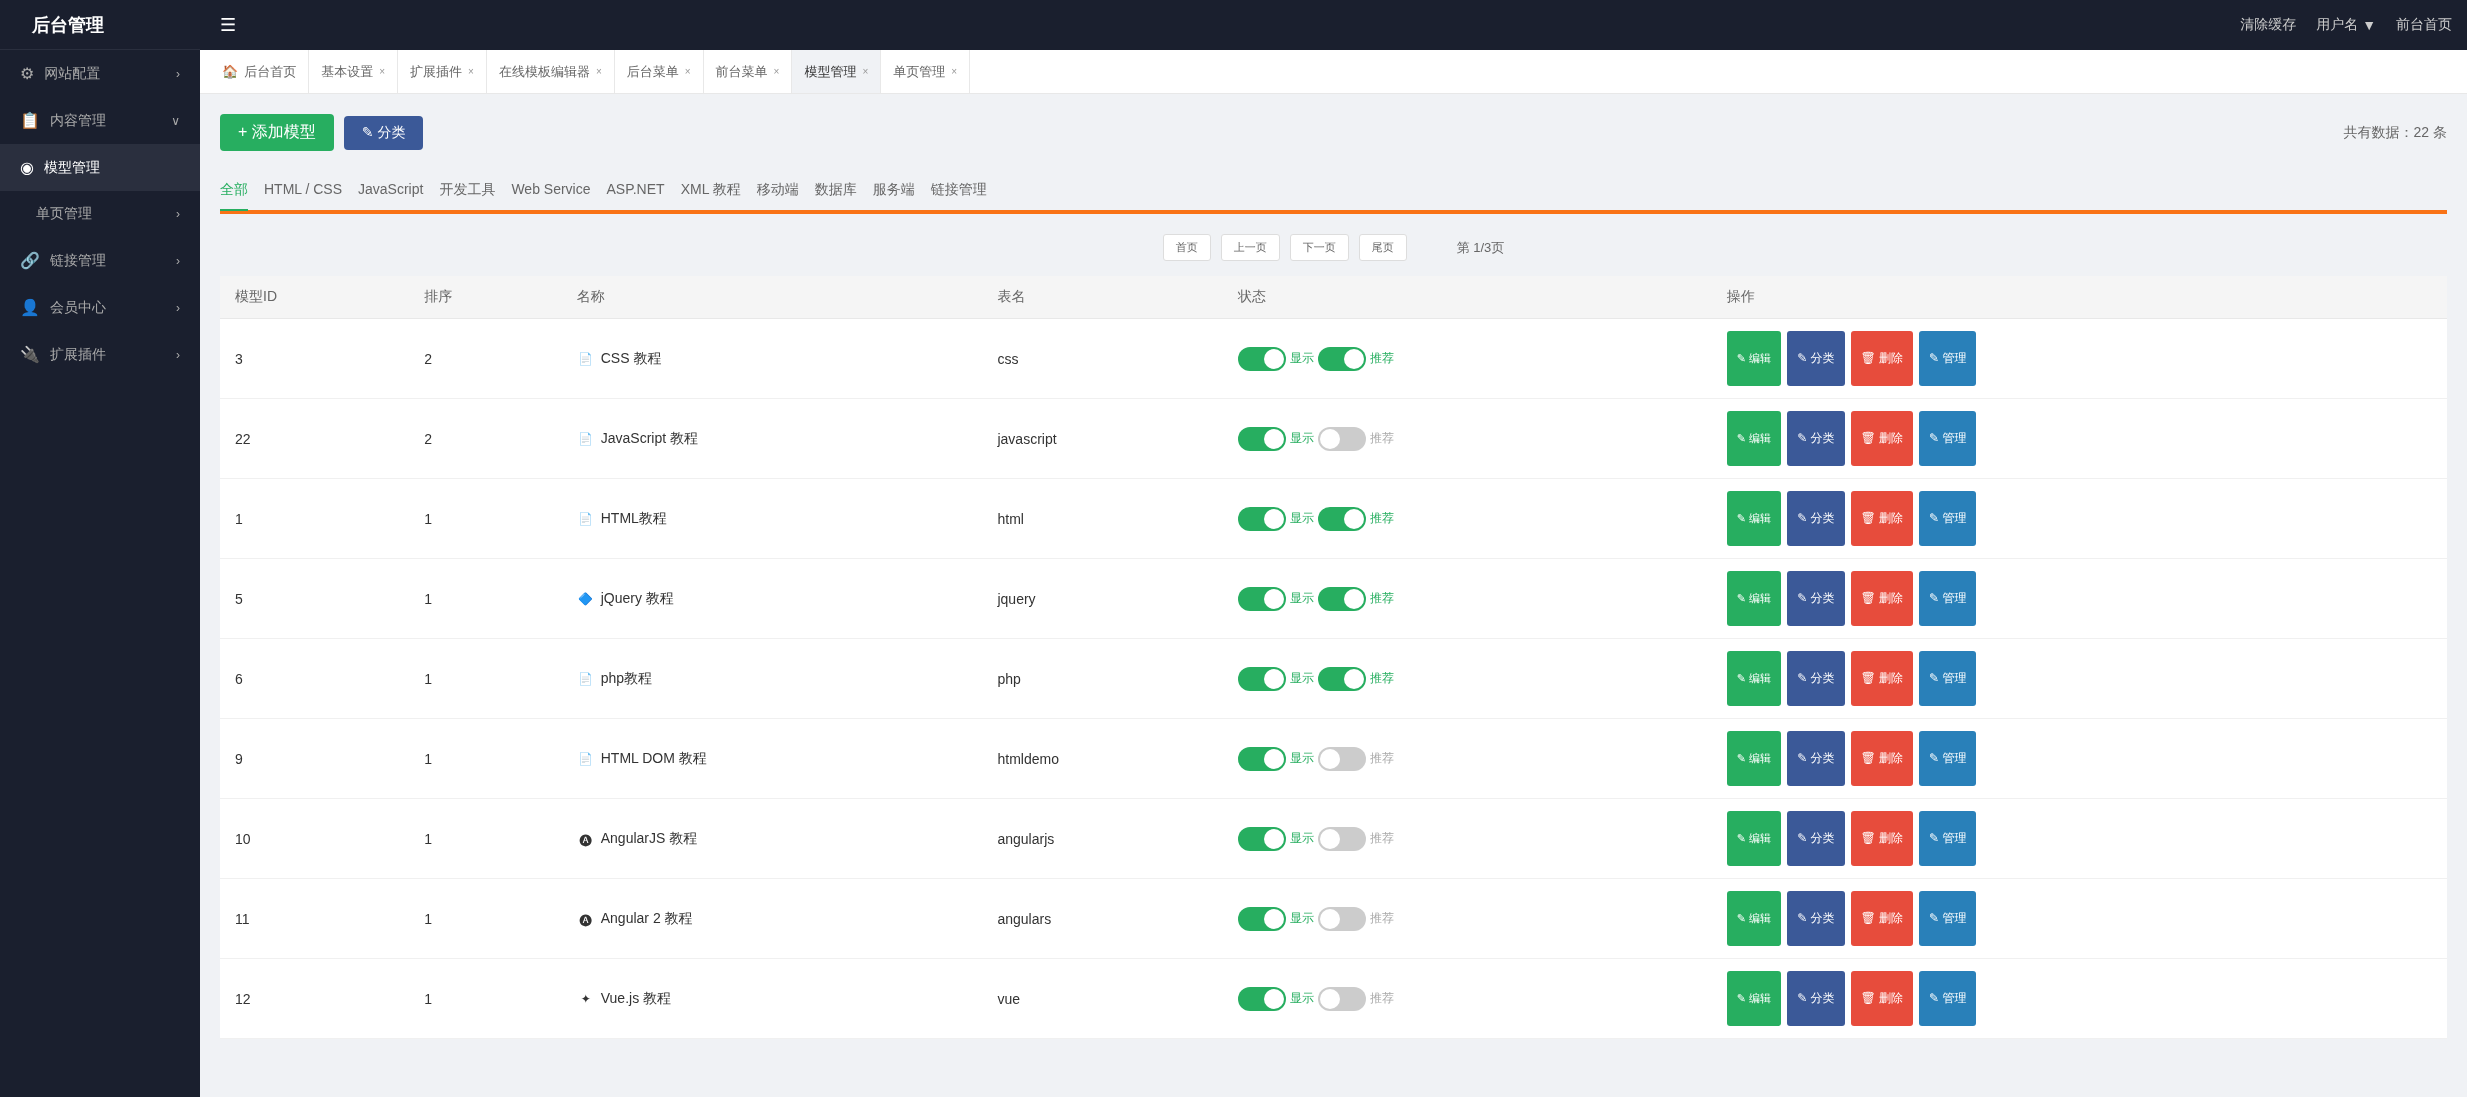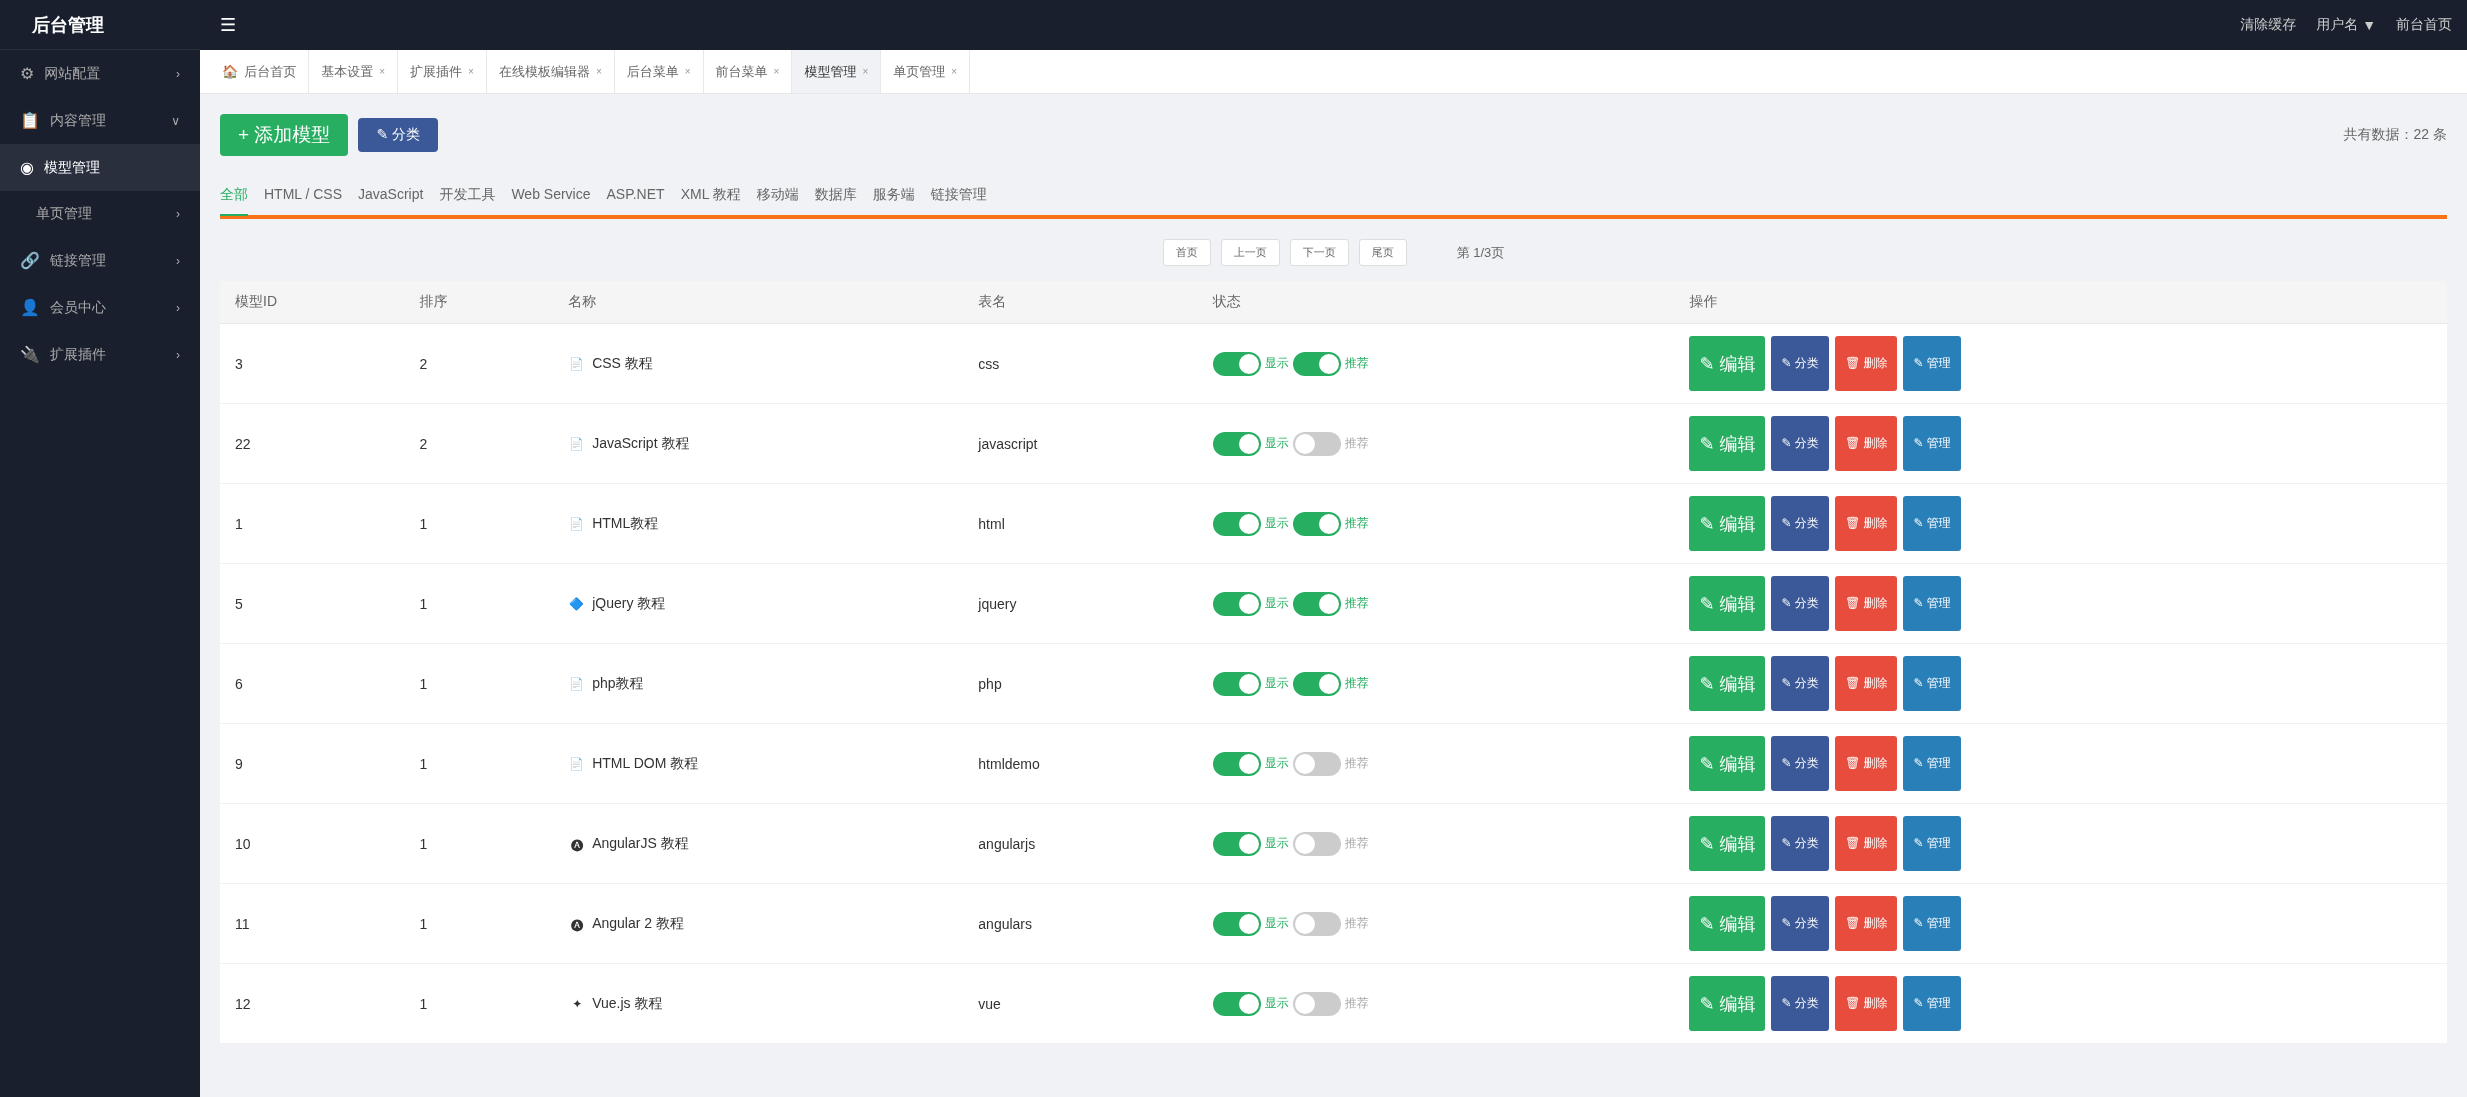--- a/index.html
+++ b/index.html
@@ -30,21 +30,21 @@
     .tab-bar::-webkit-scrollbar { height: 3px; }
     .tab { display: flex; align-items: center; padding: 0 12px; height: 44px; cursor: pointer; color: #666; border-right: 1px solid #e8e8e8; font-size: 13px; white-space: nowrap; gap: 6px; }
     .tab.active { color: #333; background: #f0f2f5; }
     .tab .tab-close { font-size: 10px; color: #999; cursor: pointer; }
 
     
     .content { flex: 1; overflow-y: auto; padding: 20px; }
 
     
     .toolbar { display: flex; align-items: center; margin-bottom: 20px; gap: 10px; }
-    .btn-add { background: #27ae60; color: #fff; border: none; padding: 8px 18px; border-radius: 4px; cursor: pointer; font-size: 19px; display: flex; align-items: center; gap: 5px; }
+    .btn-add { background: #27ae60; color: #fff; border: none; padding: 8px 18px; border-radius: 4px; cursor: pointer; font-size: 16px; display: flex; align-items: center; gap: 5px; }
     .btn-classify { background: #3b5998; color: #fff; border: none; padding: 8px 18px; border-radius: 4px; cursor: pointer; font-size: 14px; display: flex; align-items: center; gap: 5px; }
     .total-count { margin-left: auto; color: #666; }
 
     
     .category-tabs { display: flex; gap: 16px; border-bottom: 4px solid #f97316; margin-bottom: 20px; }
     .cat-tab { padding: 10px 0; cursor: pointer; color: #666; font-size: 14px; border-bottom: 2px solid transparent; margin-bottom: -1px; }
     .cat-tab.active { color: #27ae60; border-bottom-color: #27ae60; }
 
     
     .pagination { display: flex; align-items: center; justify-content: center; gap: 10px; margin-bottom: 15px; }
@@ -64,21 +64,21 @@
     .toggle.off { background: #ccc; }
     .toggle-knob { width: 20px; height: 20px; border-radius: 50%; background: #fff; position: absolute; top: 2px; transition: left 0.2s; }
     .toggle.on .toggle-knob { left: 26px; }
     .toggle.off .toggle-knob { left: 2px; }
     .toggle-label { font-size: 12px; }
     .toggle.on + .toggle-label { color: #27ae60; }
     .toggle.off + .toggle-label { color: #aaa; }
 
     
     .action-btns { display: flex; gap: 6px; flex-wrap: nowrap; }
-    .btn-edit { background: #27ae60; color: #fff; border: none; padding: 5px 10px; border-radius: 3px; cursor: pointer; font-size: 18px; }
+    .btn-edit { background: #27ae60; color: #fff; border: none; padding: 5px 10px; border-radius: 3px; cursor: pointer; font-size: 11px; }
     .btn-cat { background: #3b5998; color: #fff; border: none; padding: 5px 10px; border-radius: 3px; cursor: pointer; font-size: 12px; }
     .btn-del { background: #e74c3c; color: #fff; border: none; padding: 5px 10px; border-radius: 3px; cursor: pointer; font-size: 12px; }
     .btn-manage { background: #2980b9; color: #fff; border: none; padding: 19px 10px; border-radius: 3px; cursor: pointer; font-size: 12px; }
 
     
     .model-name { display: flex; align-items: center; gap: 6px; }
     .model-icon { width: 18px; height: 18px; display: inline-flex; align-items: center; justify-content: center; font-size: 12px; }
 
     
     .dropdown { display: flex; align-items: center; gap: 4px; cursor: pointer; }

